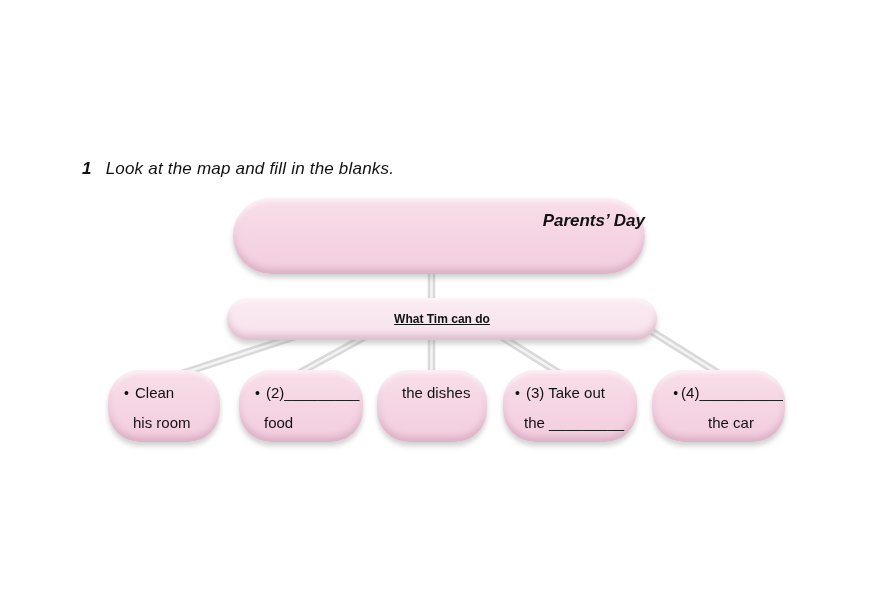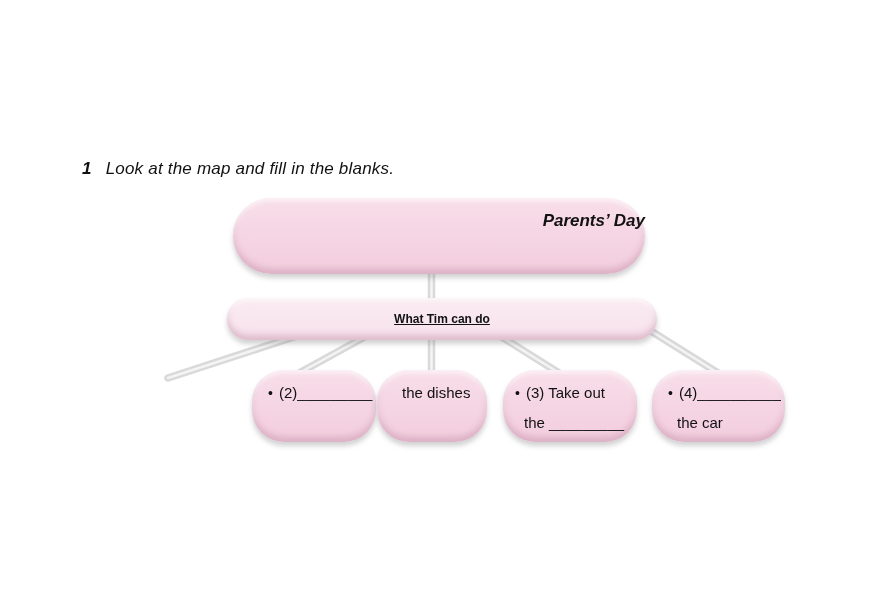--- a/index.html
+++ b/index.html
@@ -77,24 +77,24 @@
   }
   .bubble {
     top: 370px;
     height: 72px;
     border-radius: 32px;
     padding: 8px 0 0 16px;
     font-size: 15px;
     line-height: 30px;
   }
   .b1 { left: 108px; width: 112px; }
-  .b2 { left: 252px; width: 124px; }
+  .b2 { left: 239px; width: 124px; }
   .b3 { left: 377px; width: 110px; }
   .b4 { left: 503px; width: 134px; padding-left: 12px; }
-  .b5 { left: 652px; width: 133px; }
+  .b5 { left: 652px; width: 133px; text-align: center; }
   .bullet {
     display: inline-block;
     width: 11px;
     font-size: 14px;
   }
   .line2 { margin-left: 9px; }
 </style>
 </head>
 <body>
 
@@ -132,25 +132,32 @@
   </svg>
 
   <div class="node root-box">
     <div class="root-title">Parents’ Day</div>
   </div>
 
   <div class="node mid-box">
     <span>What Tim can do</span>
   </div>
 
+  <div class="node bubble b1">
+    <div>
+      <span class="bullet">•</span><span>Clean</span>
+    </div>
+    <div class="line2">his room</div>
+  </div>
 
   <div class="node bubble b2">
     <div>
       <span class="bullet">•</span><span>(2)_________</span>
     </div>
+    <div class="line2">food</div>
   </div>
 
   <div class="node bubble b3">
     <div class="line2">the dishes</div>
   </div>
 
   <div class="node bubble b4">
     <div>
       <span class="bullet">•</span><span>(3) Take out</span>
     </div>

